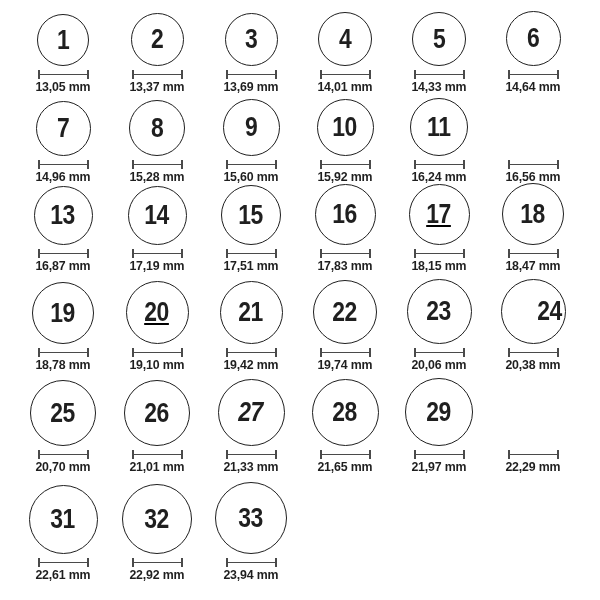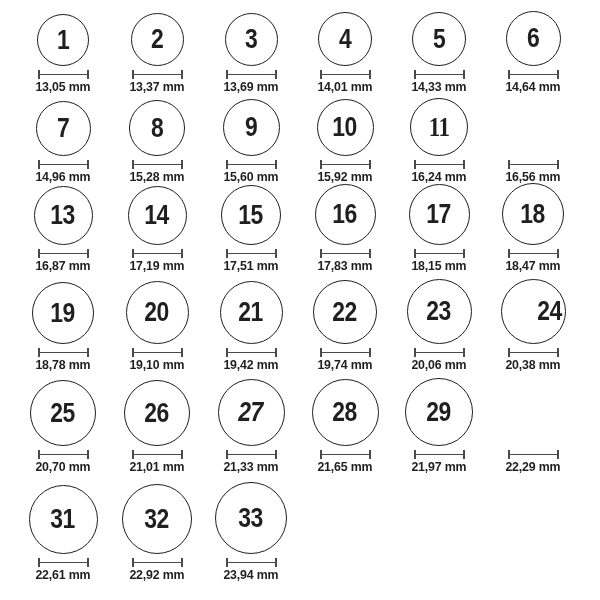--- a/index.html
+++ b/index.html
@@ -175,21 +175,21 @@
     <div class="circle" style="width: 57px; height: 57px;">
       <span class="num">10</span>
     </div>
     <div class="measure">
       <span class="rule"></span>
     </div>
     <div class="mm">15,92 mm</div>
   </div>
 
   <div class="cell">
-    <div class="circle" style="width: 58px; height: 58px; font-family: Liberation Serif, serif;">
+    <div class="circle" style="width: 58px; height: 58px;">
       <span class="num">11</span>
     </div>
     <div class="measure">
       <span class="rule"></span>
     </div>
     <div class="mm">16,24 mm</div>
   </div>
 
   <div class="cell">
     <div class="measure">
@@ -232,21 +232,21 @@
     <div class="circle" style="width: 61px; height: 61px;">
       <span class="num">16</span>
     </div>
     <div class="measure">
       <span class="rule"></span>
     </div>
     <div class="mm">17,83 mm</div>
   </div>
 
   <div class="cell">
-    <div class="circle" style="width: 61px; height: 61px;">
+    <div class="circle" style="width: 61px; height: 61px; text-decoration: underline;">
       <span class="num">17</span>
     </div>
     <div class="measure">
       <span class="rule"></span>
     </div>
     <div class="mm">18,15 mm</div>
   </div>
 
   <div class="cell">
     <div class="circle" style="width: 62px; height: 62px; text-align: right;">
@@ -262,21 +262,21 @@
     <div class="circle" style="width: 62px; height: 62px;">
       <span class="num">19</span>
     </div>
     <div class="measure">
       <span class="rule"></span>
     </div>
     <div class="mm">18,78 mm</div>
   </div>
 
   <div class="cell">
-    <div class="circle" style="width: 63px; height: 63px;">
+    <div class="circle" style="width: 63px; height: 63px; text-decoration: underline;">
       <span class="num">20</span>
     </div>
     <div class="measure">
       <span class="rule"></span>
     </div>
     <div class="mm">19,10 mm</div>
   </div>
 
   <div class="cell">
     <div class="circle" style="width: 63px; height: 63px;">

